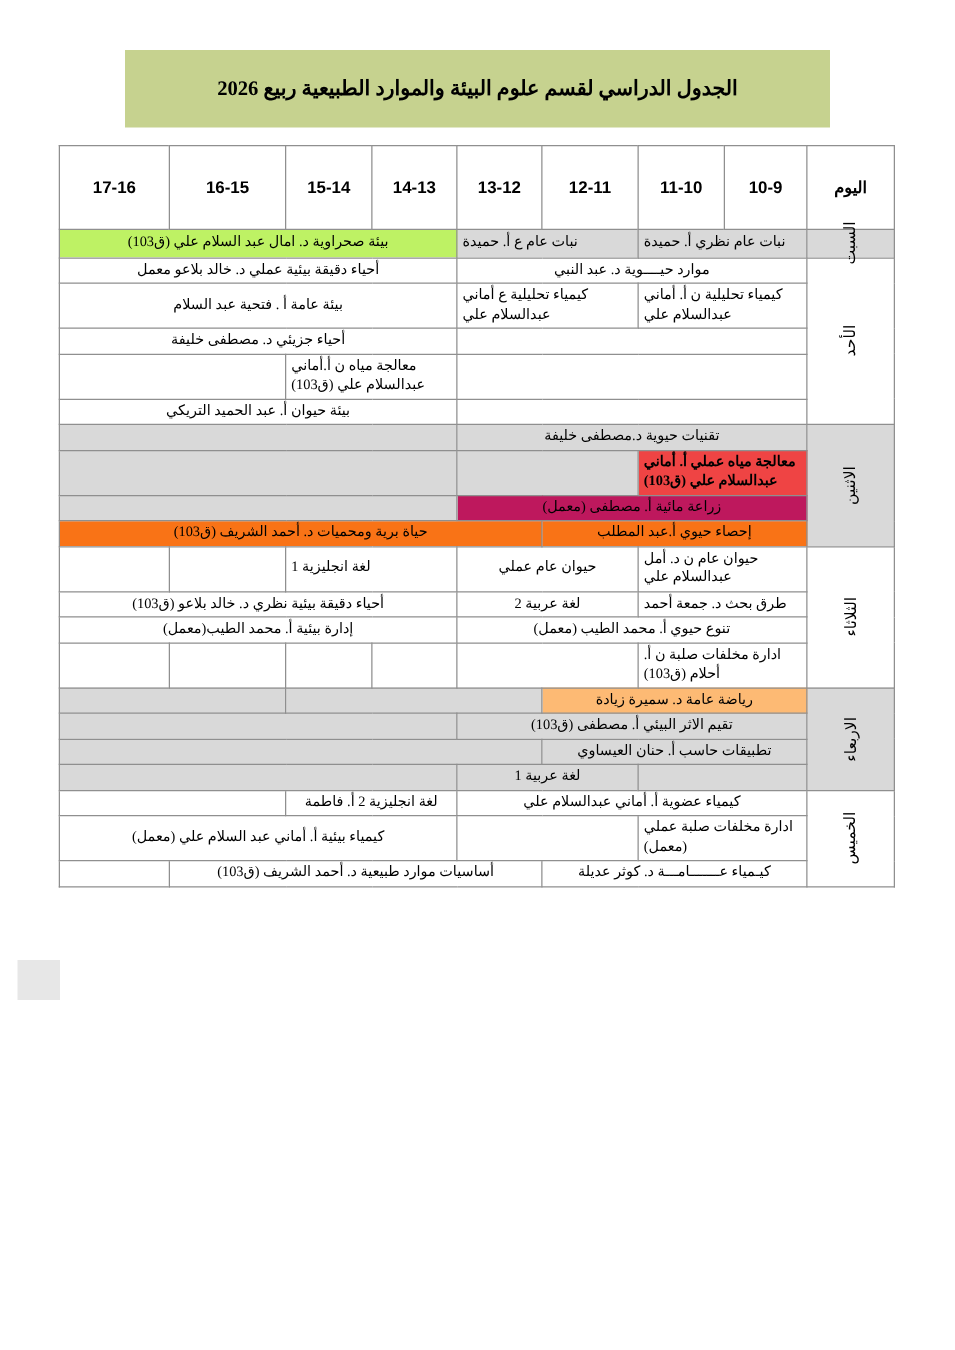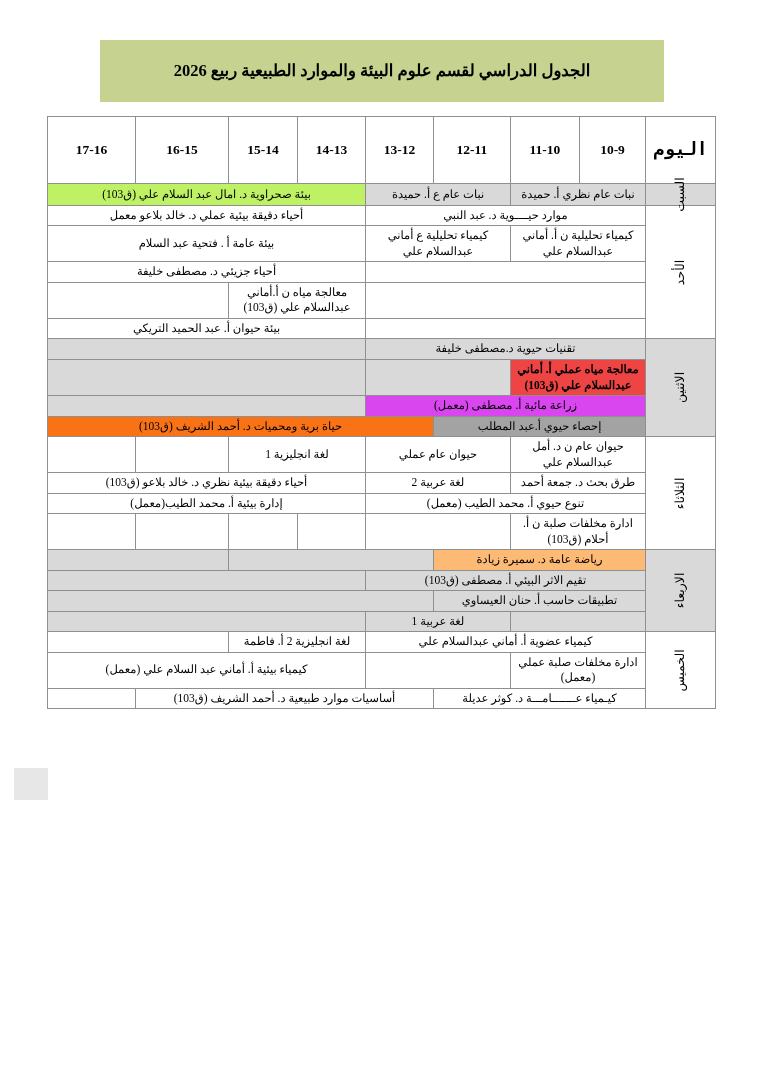--- a/index.html
+++ b/index.html
@@ -51,26 +51,26 @@
     vertical-align:middle;
     background:#ffffff;
     font-weight:normal;
   }
   
   tr.head th{
     height:62px;
     text-align:center;
     font-weight:bold;
     font-size:13.5px;
-    font-family:Liberation Serif, serif;
+    font-family:Liberation Sans, sans-serif;
     background:#ffffff;
   }
   tr.head th.day-head{
-    font-family:Liberation Mono, monospace;
-    font-size:18px;
+    font-family:Liberation Sans, sans-serif;
+    font-size:13px;
   }
 
   
   td.daycell{
     width:88px;
     text-align:center;
     vertical-align:middle;
     padding:0;
   }
   td.daycell .rot{
@@ -80,21 +80,21 @@
     font-size:12.5px;
     font-weight:normal;
     letter-spacing:.3px;
   }
 
   
   .shaded td{background:#d9d9d9;}
   .shaded td.daycell{background:#d9d9d9;}
 
   td.c{text-align:center;}
-  td.r{text-align:center;}
+  td.r{text-align:left;}
 
   .txt{display:block;}
 
   
   .artifact{
     position:absolute;
     left:14px;top:768px;
     width:34px;height:32px;
     background:#e3e3e3;
     opacity:.85;
@@ -209,29 +209,29 @@
               <span class="txt">معالجة مياه عملي أ. أماني عبدالسلام علي (ق103)</span>
             </td>
             <td colspan="2" class="c" style="background: rgb(217, 217, 217);">
               <span class="txt"></span>
             </td>
             <td colspan="4" class="c" style="background: rgb(217, 217, 217);">
               <span class="txt"></span>
             </td>
           </tr>
           <tr class="shaded">
-            <td colspan="4" class="c" style="background: #d946ef; margin-top: 28px;">
+            <td colspan="4" class="c" style="background: #be185d; margin-top: 28px;">
               <span class="txt">زراعة مائية أ. مصطفى  (معمل)</span>
             </td>
             <td colspan="4" class="c" style="background: rgb(217, 217, 217);">
               <span class="txt"></span>
             </td>
           </tr>
           <tr class="shaded">
-            <td colspan="3" class="c" style="background: #a3a3a3;">
+            <td colspan="3" class="c" style="background: #f97316;">
               <span class="txt">إحصاء حيوي أ.عبد المطلب</span>
             </td>
             <td colspan="5" class="c" style="background: #f97316;">
               <span class="txt">حياة برية ومحميات د. أحمد الشريف (ق103)</span>
             </td>
           </tr>
           <tr>
             <td class="daycell" rowspan="4"><span class="rot">الثلاثاء</span></td>
             <td colspan="2" class="r">
               <span class="txt">حيوان عام ن د. أمل عبدالسلام علي</span>

